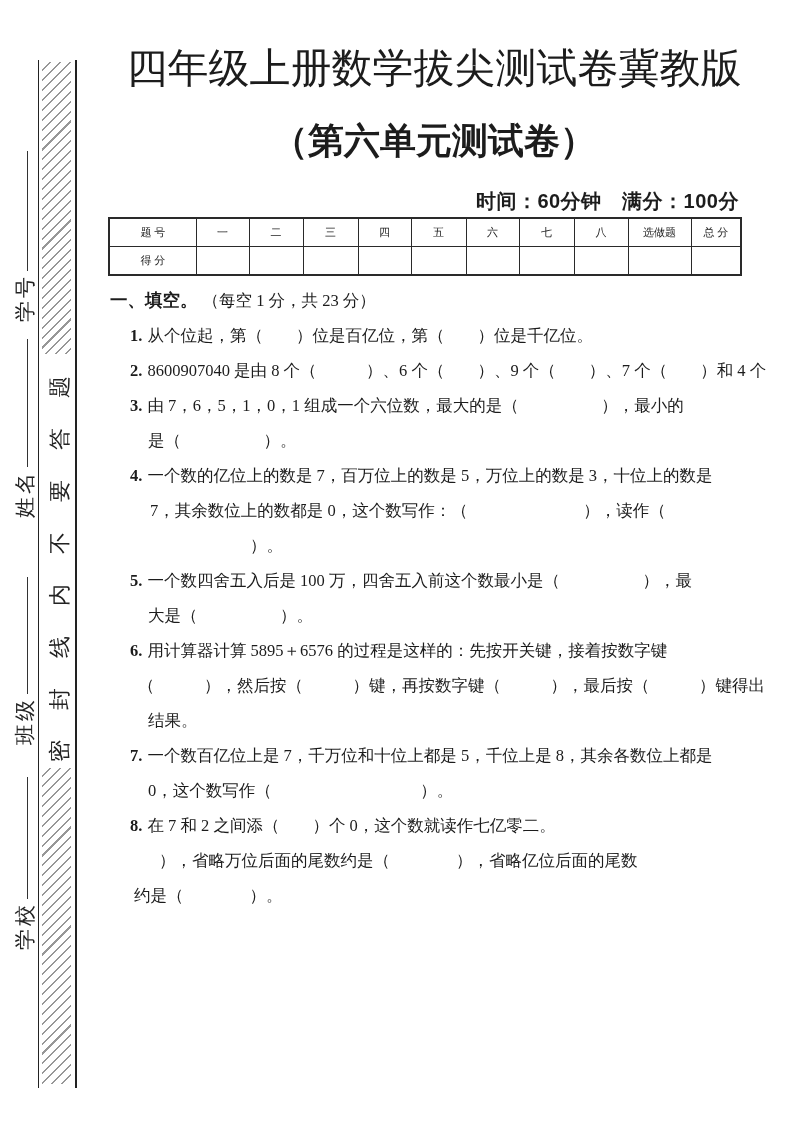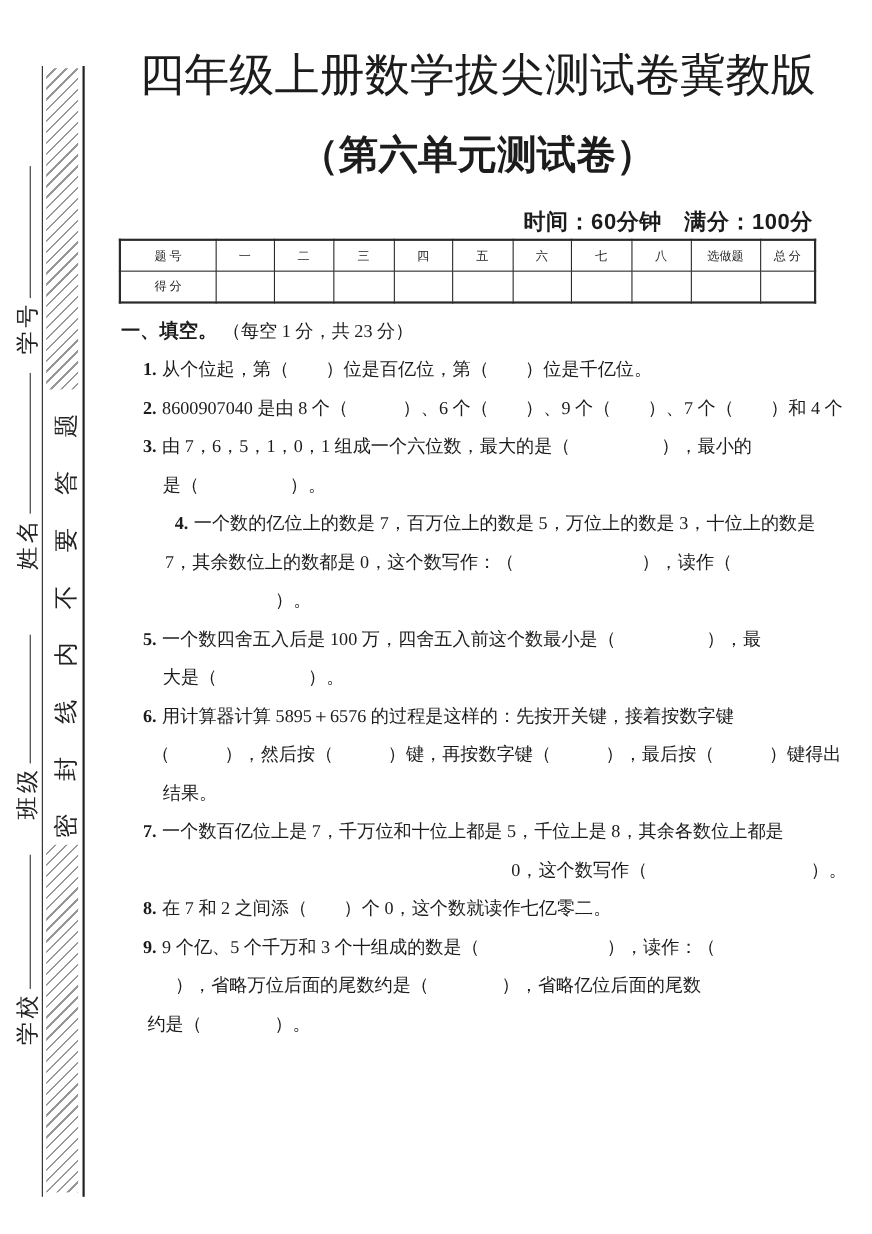--- a/index.html
+++ b/index.html
@@ -182,21 +182,21 @@
 
 
       <div class="qline" style="margin-left: 0px;">
         <span class="qnum">3.</span><span class="qtext">由 7，6，5，1，0，1 组成一个六位数，最大的是（　　　　　），最小的</span>
       </div>
 
       <div class="qline" style="margin-left: 18px;">
         <span class="qnum"></span><span class="qtext">是（　　　　　）。</span>
       </div>
 
-      <div class="qline" style="margin-left: 0px; text-align: center;">
+      <div class="qline" style="margin-left: 0px;">
         <span class="qnum">4.</span><span class="qtext">一个数的亿位上的数是 7，百万位上的数是 5，万位上的数是 3，十位上的数是</span>
       </div>
 
       <div class="qline" style="margin-left: 20px;">
         <span class="qnum"></span><span class="qtext">7，其余数位上的数都是 0，这个数写作：（　　　　　　　），读作（</span>
       </div>
 
       <div class="qline" style="margin-left: 120px;">
         <span class="qnum"></span><span class="qtext">）。</span>
       </div>
@@ -218,31 +218,28 @@
       </div>
 
       <div class="qline" style="margin-left: 18px;">
         <span class="qnum"></span><span class="qtext">结果。</span>
       </div>
 
       <div class="qline" style="margin-left: 0px;">
         <span class="qnum">7.</span><span class="qtext">一个数百亿位上是 7，千万位和十位上都是 5，千位上是 8，其余各数位上都是</span>
       </div>
 
-      <div class="qline" style="margin-left: 18px; text-align: right;">
+      <div class="qline" style="margin-left: 18px;">
         <span class="qnum"></span><span class="qtext">0，这个数写作（　　　　　　　　　）。</span>
       </div>
 
       <div class="qline" style="margin-left: 0px;">
         <span class="qnum">8.</span><span class="qtext">在 7 和 2 之间添（　　）个 0，这个数就读作七亿零二。</span>
       </div>
 
-      <div class="qline" style="margin-left: 0px;">
-        <span class="qnum">9.</span><span class="qtext">9 个亿、5 个千万和 3 个十组成的数是（　　　　　　　），读作：（</span>
-      </div>
 
       <div class="qline" style="margin-left: 29px;">
         <span class="qnum"></span><span class="qtext">），省略万位后面的尾数约是（　　　　），省略亿位后面的尾数</span>
       </div>
 
       <div class="qline" style="margin-left: 4px;">
         <span class="qnum"></span><span class="qtext">约是（　　　　）。</span>
       </div>
     </div>
 

